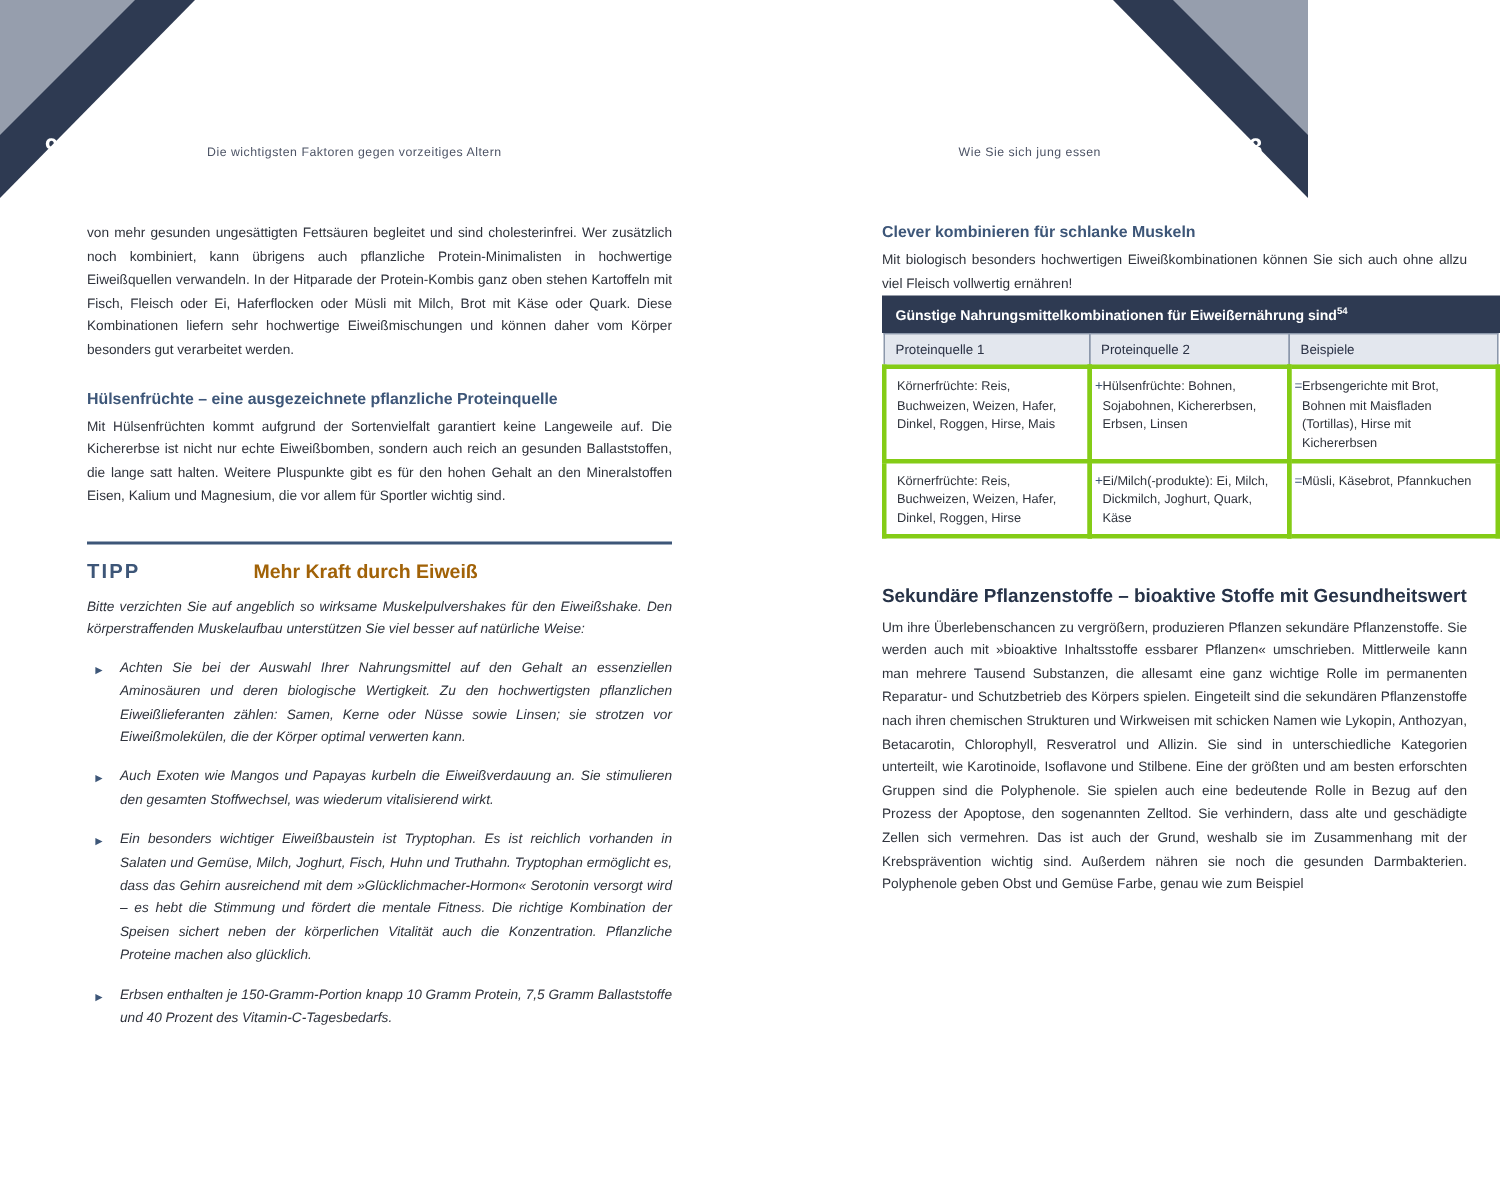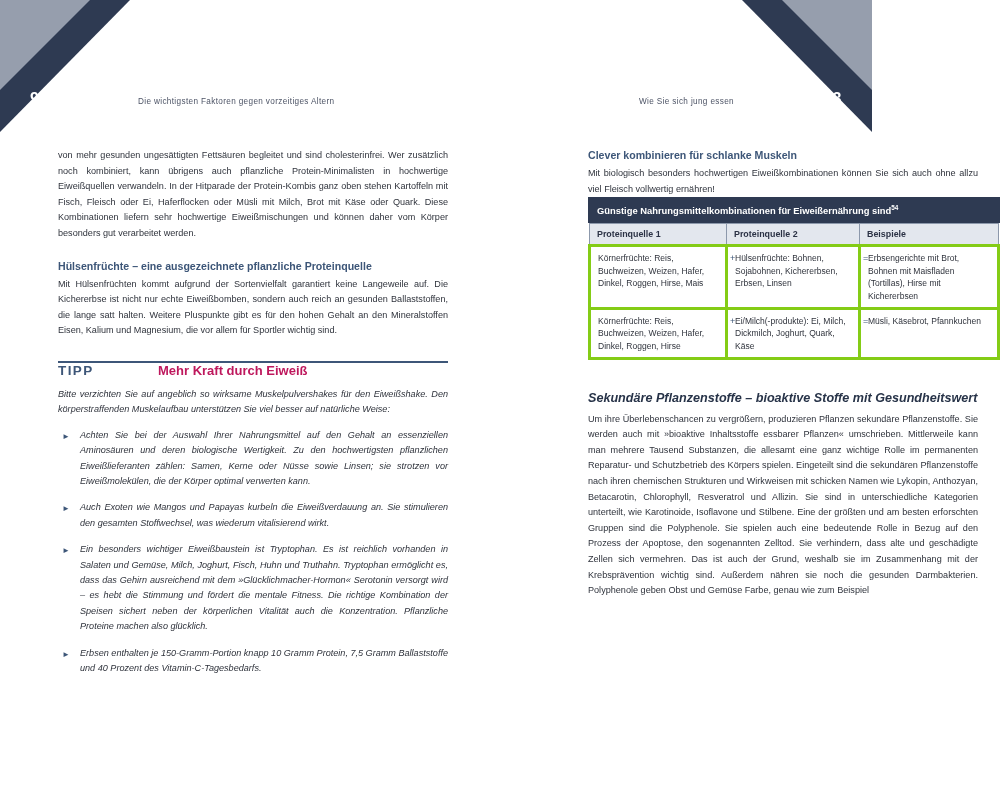--- a/index.html
+++ b/index.html
@@ -114,37 +114,39 @@
     font-weight: bold;
     color: #273348;
     margin: 0 0 5px 0;
     line-height: 16.5px;
   }
 
   
   .tipp {
     margin-top: 22px;
     border-top: 2.5px solid #3d5678;
+    padding-top: 10px;
   }
   .tipp-head {
     display: flex;
     align-items: baseline;
   }
   .tipp-label {
     font-size: 13.5px;
     font-weight: bold;
     color: #3d5678;
     letter-spacing: 1.4px;
     width: 100px;
     flex: none;
   }
   .tipp-title {
     font-size: 13px;
     font-weight: bold;
-    color: #be185d;
+    color: #a16207;
+    margin-left: 11px;
   }
   .tipp-intro {
     margin-top: 9px;
     font-size: 9.1px;
     font-style: italic;
     line-height: 15.4px;
     color: #2f333c;
     text-align: justify;
   }
   ul.tipp-list {
@@ -184,21 +186,21 @@
     text-align: left;
     padding: 7px 9px 7px 9px;
   }
   table.combi caption sup {
     font-size: 6.4px;
     vertical-align: super;
   }
   table.combi th {
     background: #e3e7ee;
     font-size: 8.9px;
-    font-weight: bold;
+    font-weight: normal;
     color: #2b3245;
     text-align: left;
     padding: 5px 7px;
     border: 1px solid #8c98ab;
   }
   table.combi td {
     font-size: 8.5px;
     line-height: 12.4px;
     color: #2f333c;
     padding: 5px 7px;
@@ -300,17 +302,17 @@
           <td>Körnerfrüchte: Reis, Buchweizen, Weizen, Hafer, Dinkel, Roggen, Hirse</td>
           <td class="op">+</td>
           <td>Ei/Milch(-produkte): Ei, Milch, Dickmilch, Joghurt, Quark, Käse</td>
           <td class="op">=</td>
           <td>Müsli, Käsebrot, Pfannkuchen</td>
         </tr>
       </tbody>
     </table>
 
     <div class="spacer-12"></div>
-    <h2 class="head" style="margin-top:18px;font-style:italic;">Sekundäre Pflanzenstoffe – bioaktive Stoffe mit Gesundheitswert</h2>
+    <h2 class="head" style="margin-top:18px;">Sekundäre Pflanzenstoffe – bioaktive Stoffe mit Gesundheitswert</h2>
     <p>Um ihre Überlebenschancen zu vergrößern, produzieren Pflanzen sekundäre Pflanzenstoffe. Sie werden auch mit »bioaktive Inhaltsstoffe essbarer Pflanzen« umschrieben. Mittlerweile kann man mehrere Tausend Substanzen, die allesamt eine ganz wichtige Rolle im permanenten Reparatur- und Schutzbetrieb des Körpers spielen. Eingeteilt sind die sekundären Pflanzenstoffe nach ihren chemischen Strukturen und Wirkweisen mit schicken Namen wie Lykopin, Anthozyan, Betacarotin, Chlorophyll, Resveratrol und Allizin. Sie sind in unterschiedliche Kategorien unterteilt, wie Karotinoide, Isoflavone und Stilbene. Eine der größten und am besten erforschten Gruppen sind die Polyphenole. Sie spielen auch eine bedeutende Rolle in Bezug auf den Prozess der Apoptose, den sogenannten Zelltod. Sie verhindern, dass alte und geschädigte Zellen sich vermehren. Das ist auch der Grund, weshalb sie im Zusammenhang mit der Krebsprävention wichtig sind. Außerdem nähren sie noch die gesunden Darmbakterien. Polyphenole geben Obst und Gemüse Farbe, genau wie zum Beispiel</p>
   </div>
 
 </div>
 
 </body></html>

